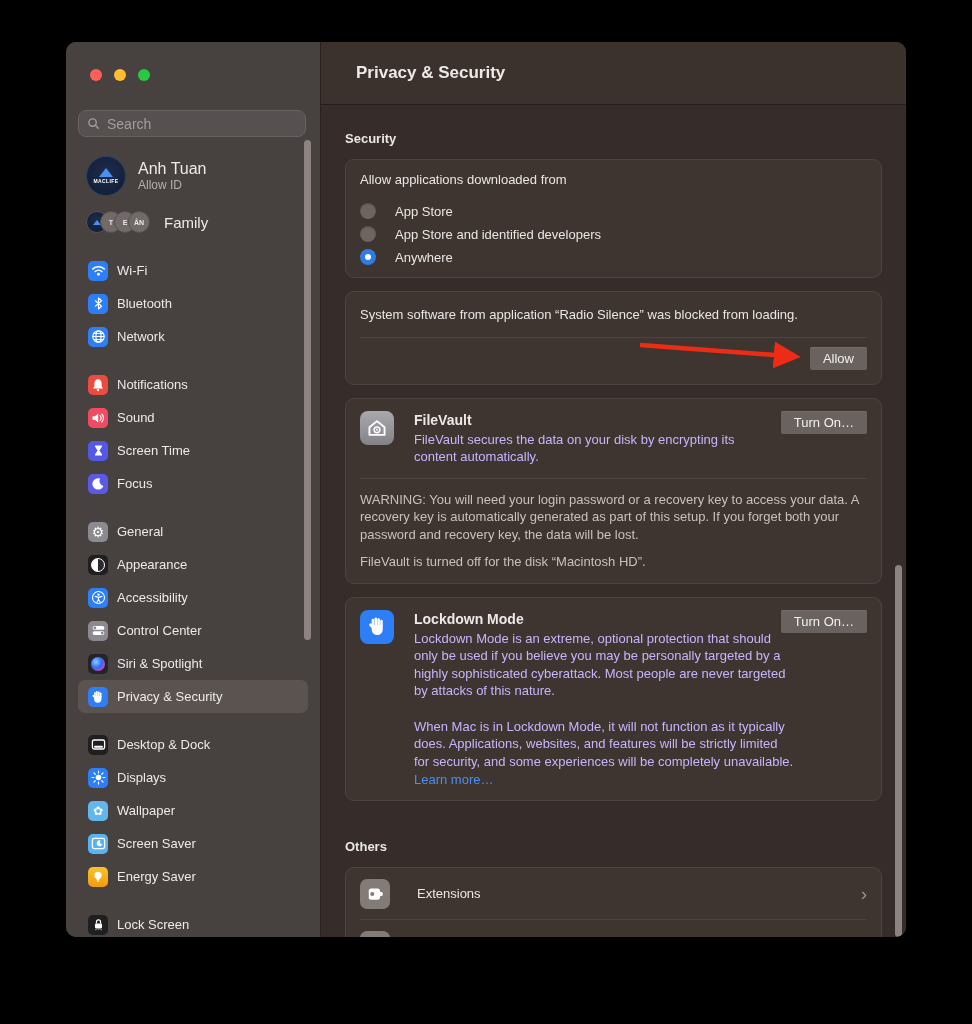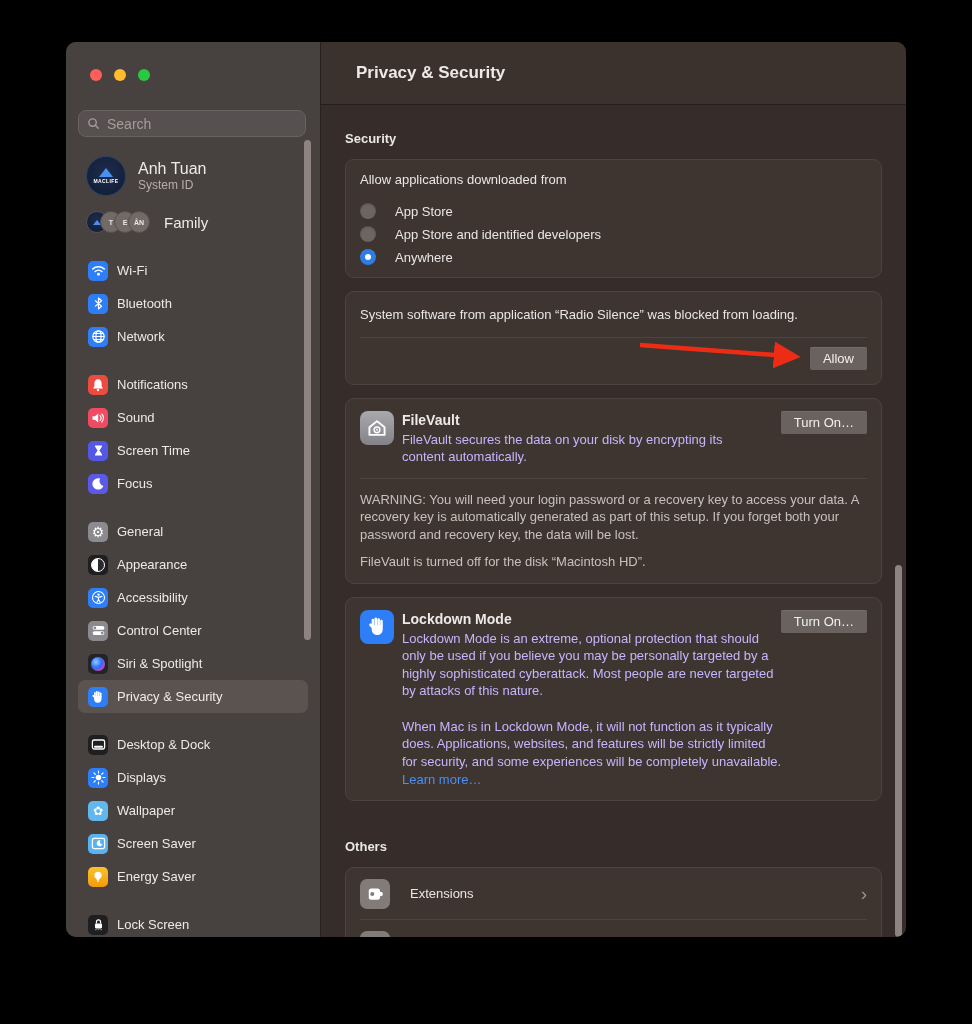--- a/index.html
+++ b/index.html
@@ -83,30 +83,30 @@
   .radio.on{background:#2e7de5;box-shadow:none;display:flex;align-items:center;justify-content:center;}
   .radio.on::after{content:"";width:6px;height:6px;border-radius:50%;background:#fff;}
   .radio-row .rlbl{color:#e9e6e4;font-size:13px;}
   .blocked-msg{margin:2px 0 0 0;color:#e9e6e4;font-size:13px;line-height:1.45;max-width:450px;}
   .divider{border:none;border-top:1px solid #4d433f;margin:12px 0 0 0;}
   .btnrow{display:flex;justify-content:flex-end;padding:9px 0 2px 0;}
   .pushbtn{
     background:#6a625f;border:none;border-radius:2px;color:#f2f0ef;font-size:13px;
     padding:4px 13px;font-family:inherit;box-shadow:inset 0 .5px 0 rgba(255,255,255,.15);
   }
-  .feat-row{display:flex;gap:8px;}
+  .feat-row{display:flex;gap:20px;}
   .feat-tile{width:34px;height:34px;border-radius:8px;flex:none;display:flex;align-items:center;justify-content:center;}
   .feat-title{margin:0;font-size:14px;font-weight:700;color:#ece9e7;line-height:18px;}
   .feat-desc{margin:2px 0 0 0;font-size:13px;color:#c4b5fd;line-height:1.35;}
   .warn{margin:12px 0 0 0;font-size:13px;color:#c7c0bc;line-height:1.35;}
   .statusline{margin:10px 0 2px 0;font-size:13px;color:#c7c0bc;}
   .tr-btn{position:absolute;top:12px;right:14px;}
   .linkblue{color:#4790f7;font-size:13px;text-decoration:none;display:inline-block;margin-top:2px;}
   .listcard{padding:0 14px;}
-  .listrow{height:51px;display:flex;align-items:center;gap:20px;}
+  .listrow{height:51px;display:flex;align-items:center;gap:27px;}
   .listrow .ltile{width:30px;height:30px;border-radius:7px;flex:none;display:flex;align-items:center;justify-content:center;background:#827b78;}
   .listrow .llbl{color:#e9e6e4;font-size:13px;flex:1;}
   .chev{color:#9b928e;font-size:19px;line-height:1;font-weight:400;}
   .listdiv{border:none;border-top:1px solid #4d433f;margin:0;}
   .main-scroll{position:absolute;right:4px;top:523px;width:7px;height:372px;border-radius:4px;background:#8d8481;}
   .arrow-overlay{position:absolute;left:0;top:0;pointer-events:none;z-index:50;}
 </style>
 </head>
 <body>
 
@@ -129,21 +129,21 @@
       <input placeholder="Search" style="">
     </div>
 
     <div class="profile">
       <span class="avatar-big">
         <span class="mtn"></span>
         <span class="brand">MACLIFE</span>
       </span>
       <span>
         <div class="pname">Anh Tuan</div>
-        <div class="psub">System ID</div>
+        <div class="psub">Allow ID</div>
       </span>
     </div>
 
     <div class="family">
       <span class="fam-stack">
         <span class="fam-av first">
             <i></i>
           </span>
         <span class="fam-av">T</span>
         <span class="fam-av">E</span>

